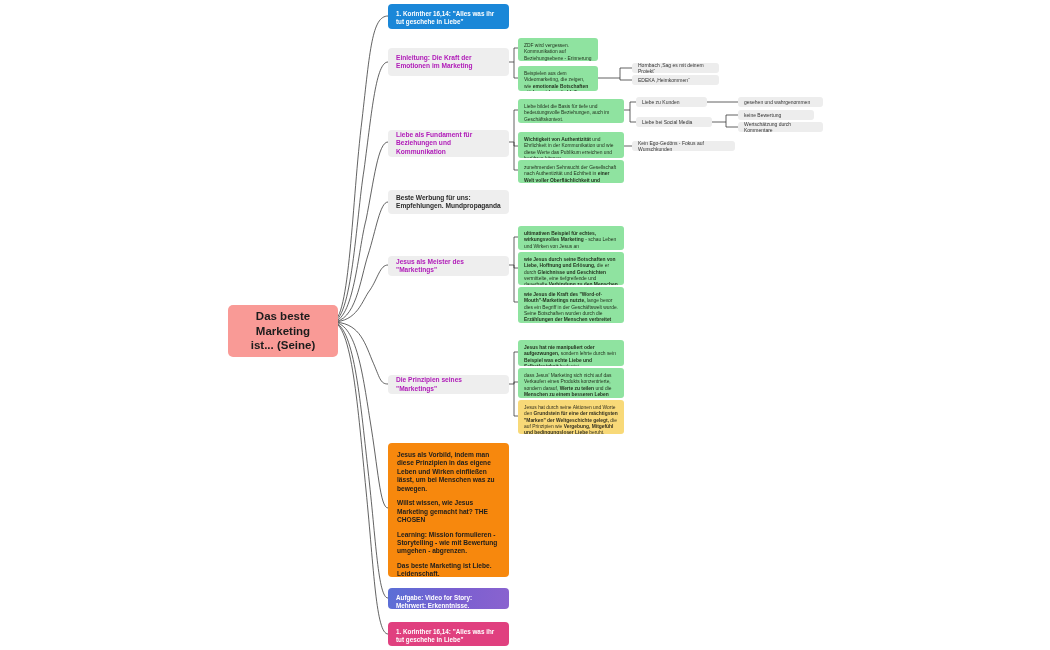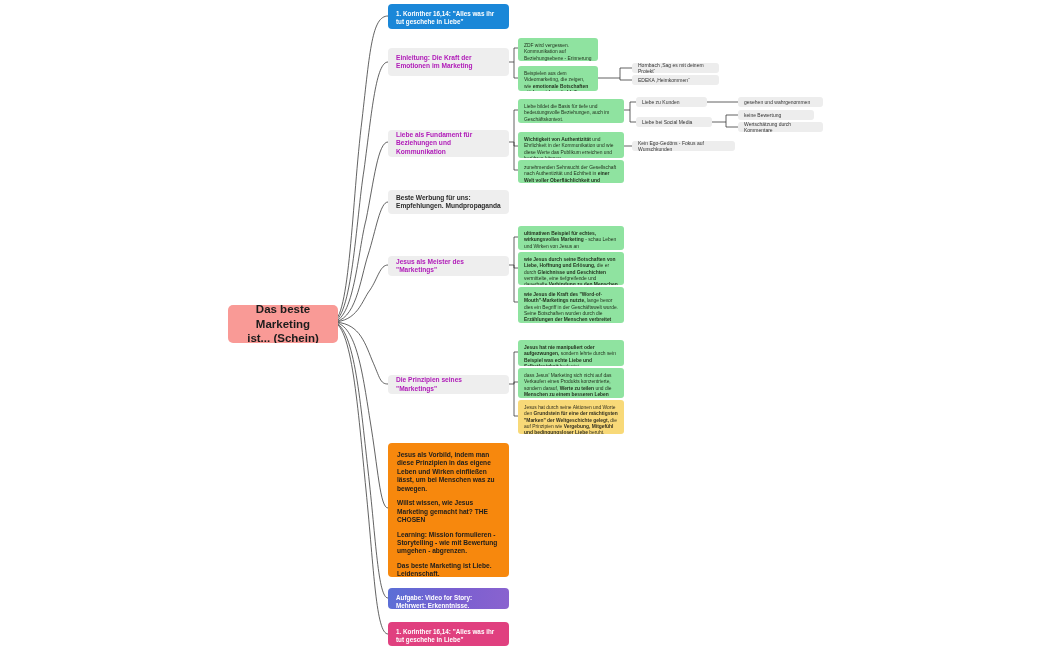--- a/index.html
+++ b/index.html
@@ -152,24 +152,24 @@
       <path d="M514,265 L514,268 L518,268"></path>
       <path d="M514,265 L514,302 L518,302"></path>
 
       <path d="M509,384 L514,384"></path>
       <path d="M514,384 L514,352 L518,352"></path>
       <path d="M514,384 L514,382 L518,382"></path>
       <path d="M514,384 L514,416 L518,416"></path>
     </g>
   </svg>
 
-  <div class="node central" style="left:228px;top:305px;width:110px;height:38px;">
+  <div class="node central" style="left:228px;top:305px;width:110px;height:52px;">
     <div>
       <span>Das beste Marketing</span><br>
-      <span>ist... (Schein)</span>
+      <span>ist... (Seine)</span>
     </div>
   </div>
 
   <div class="node blue" style="left:388px;top:4px;width:121px;height:25px;">
     <span>1. Korinther 16,14: "Alles was ihr tut geschehe in Liebe"</span>
   </div>
 
   <div class="node topic" style="left:388px;top:48px;width:121px;height:28px;">
     <span>Einleitung: Die Kraft der Emotionen im Marketing</span>
   </div>

